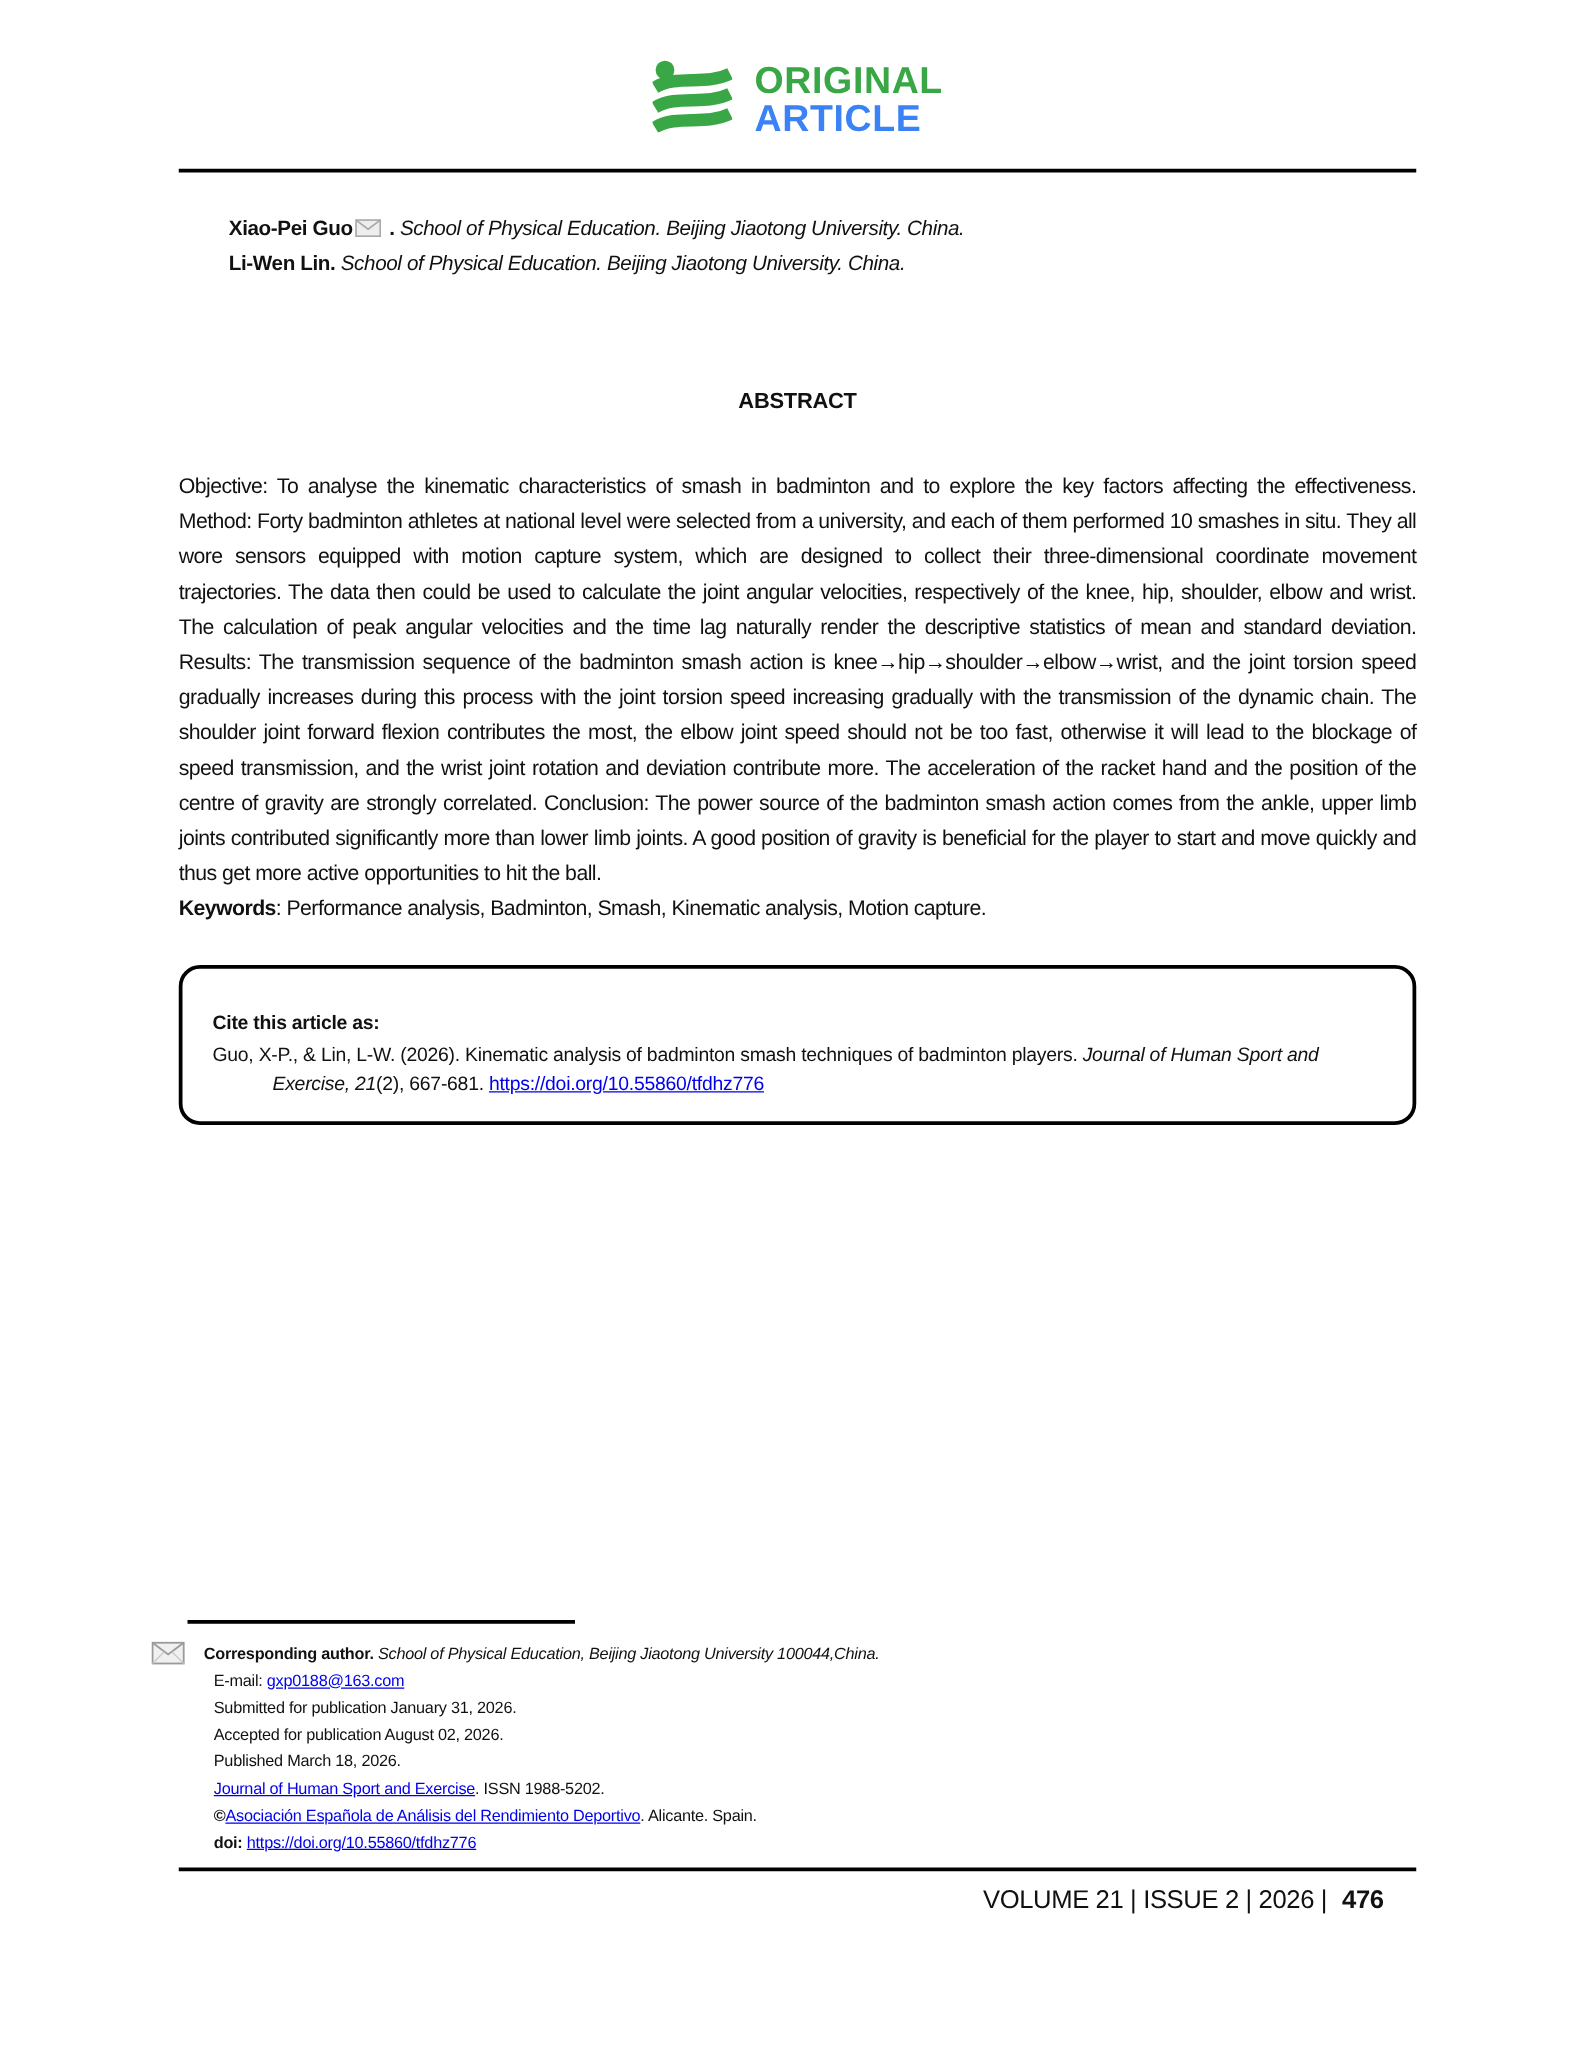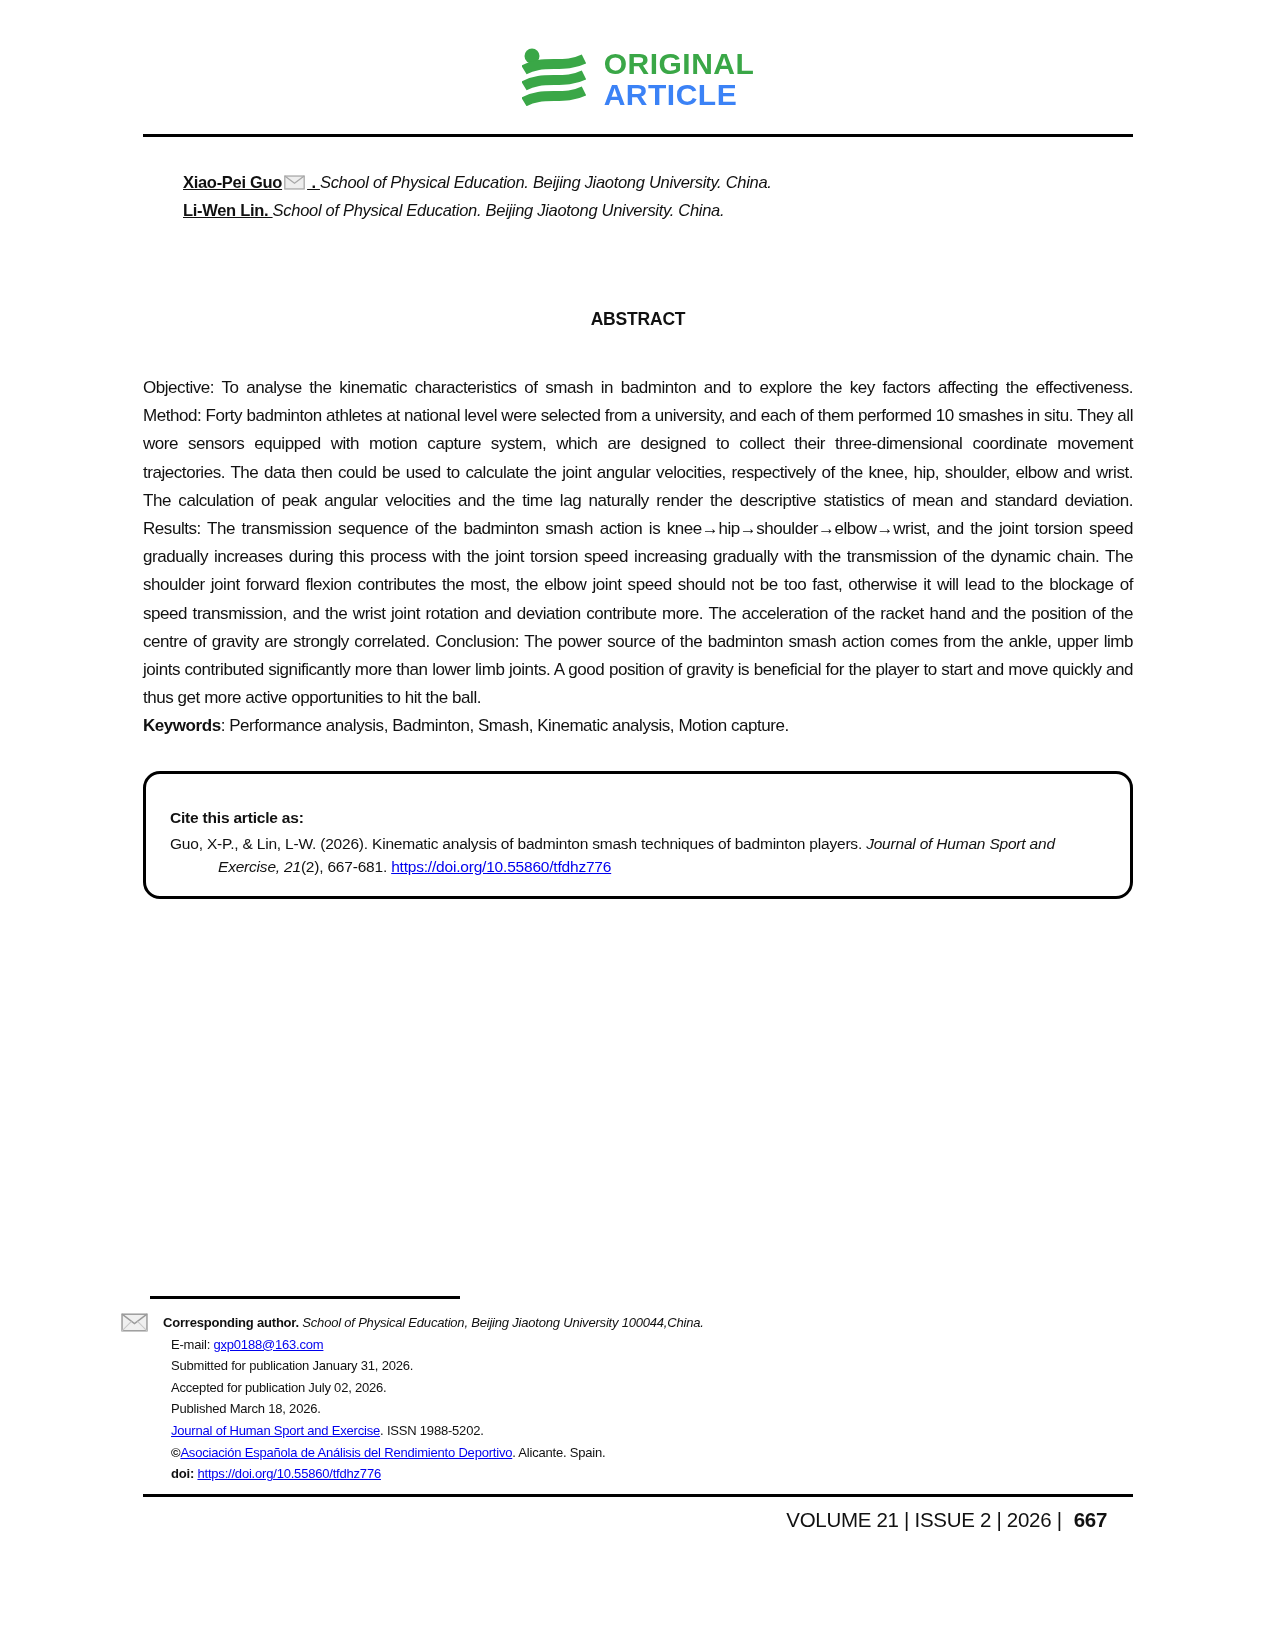--- a/index.html
+++ b/index.html
@@ -13,21 +13,21 @@
   
   .masthead { display:flex; justify-content:center; align-items:center; gap:18px; padding-top:48px; }
   .logo-text { font-weight:bold; font-size:30px; line-height:31px; letter-spacing:0.5px; }
   .logo-line1 { color:#3aa747; }
   .logo-line2 { color:#3b82f6; }
   .header-rule { border:none; border-top:3px solid #000; margin-top:24px; }
 
   
   .article-title { margin-top:56px; font-size:33px; font-weight:bold; line-height:47px; letter-spacing:-0.8px; color:#0d0d0d; }
   .authors { margin-top:32px; margin-left:40px; font-size:16.5px; line-height:26px; letter-spacing:-0.3px; }
-  .author-name { font-weight:bold;text-decoration:underline; }
+  .author-name { font-weight:bold; }
   .author-affil { font-style:italic; }
   .mail-icon { display:inline-block; vertical-align:-2px; margin:0 2px; }
 
   
   .abstract-heading { margin-top:86px; text-align:center; font-weight:bold; font-size:17.5px; letter-spacing:-0.2px; }
   .abstract-body { margin-top:44px; text-align:justify; font-size:17px; line-height:28.2px; letter-spacing:-0.45px; }
   .keywords-line { text-align:left; font-size:17px; line-height:28.2px; letter-spacing:-0.45px; }
   .kw-label { font-weight:bold; }
 
   
@@ -104,24 +104,24 @@
     <hr class="footnote-rule">
     <div class="footnote-block">
       <span class="envelope"><svg width="27" height="19" viewBox="0 0 26 18">
             <rect x="1" y="1" width="24" height="16" fill="#f0f0f0" stroke="#9a9a9a" stroke-width="1.4"></rect>
             <path d="M1 1 L13 10 L25 1" fill="none" stroke="#9a9a9a" stroke-width="1.4"></path>
             <path d="M1 17 L10 8 M25 17 L16 8" fill="none" stroke="#c8c8c8" stroke-width="1"></path>
           </svg></span>
       <div class="fn-first"><span class="fn-bold">Corresponding author.</span><span class="fn-italic"> School of Physical Education, Beijing Jiaotong University 100044,China.</span></div>
       <div class="fn-line"><span>E-mail: </span><a class="link" href="#">gxp0188@163.com</a></div>
       <div class="fn-line">Submitted for publication January 31, 2026.</div>
-      <div class="fn-line">Accepted for publication July 02, 2026.</div>
+      <div class="fn-line">Accepted for publication August 02, 2026.</div>
       <div class="fn-line">Published March 18, 2026.</div>
       <div class="fn-line"><a class="link" href="#">Journal of Human Sport and Exercise</a><span>. ISSN 1988-5202.</span></div>
       <div class="fn-line"><span class="fn-bold">©</span><a class="link" href="#">Asociación Española de Análisis del Rendimiento Deportivo</a><span>. Alicante. Spain.</span></div>
       <div class="fn-line"><span class="fn-bold">doi:</span><span>&nbsp;</span><a class="link" href="#">https://doi.org/10.55860/tfdhz776</a></div>
     </div>
   </div>
 
   <div class="page-footer">
-    <span>VOLUME 21 | ISSUE 2 | 2026 |</span><span class="page-number">667</span>
+    <span>VOLUME 21 | ISSUE 2 | 2026 |</span><span class="page-number">476</span>
   </div>
 </div>
 
 </body></html>

